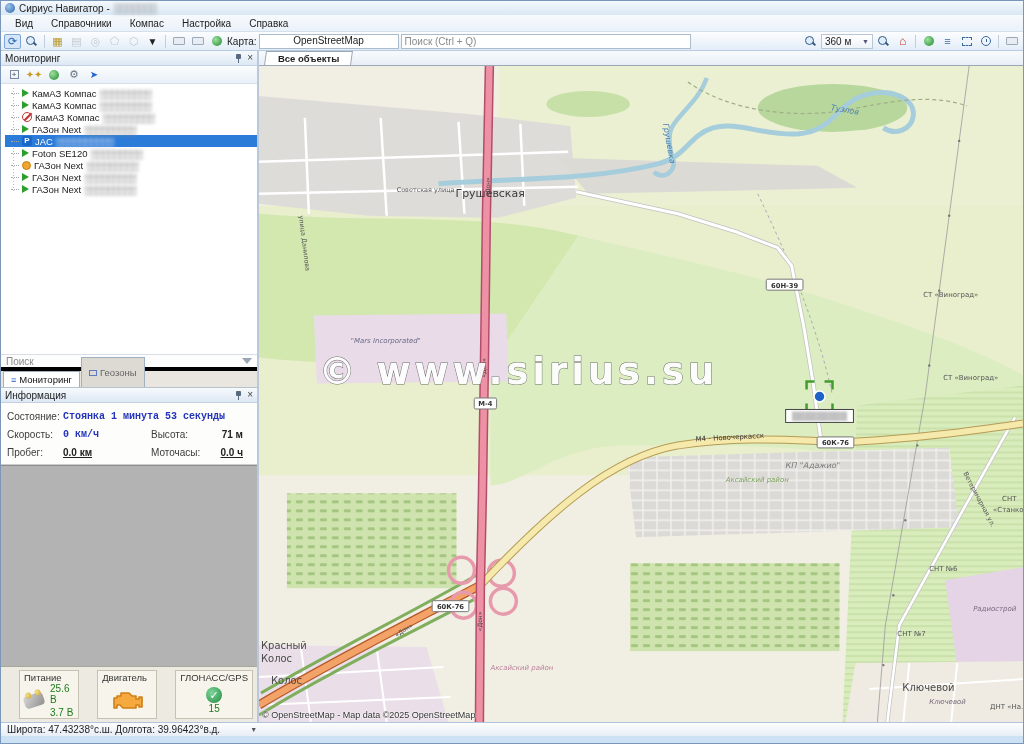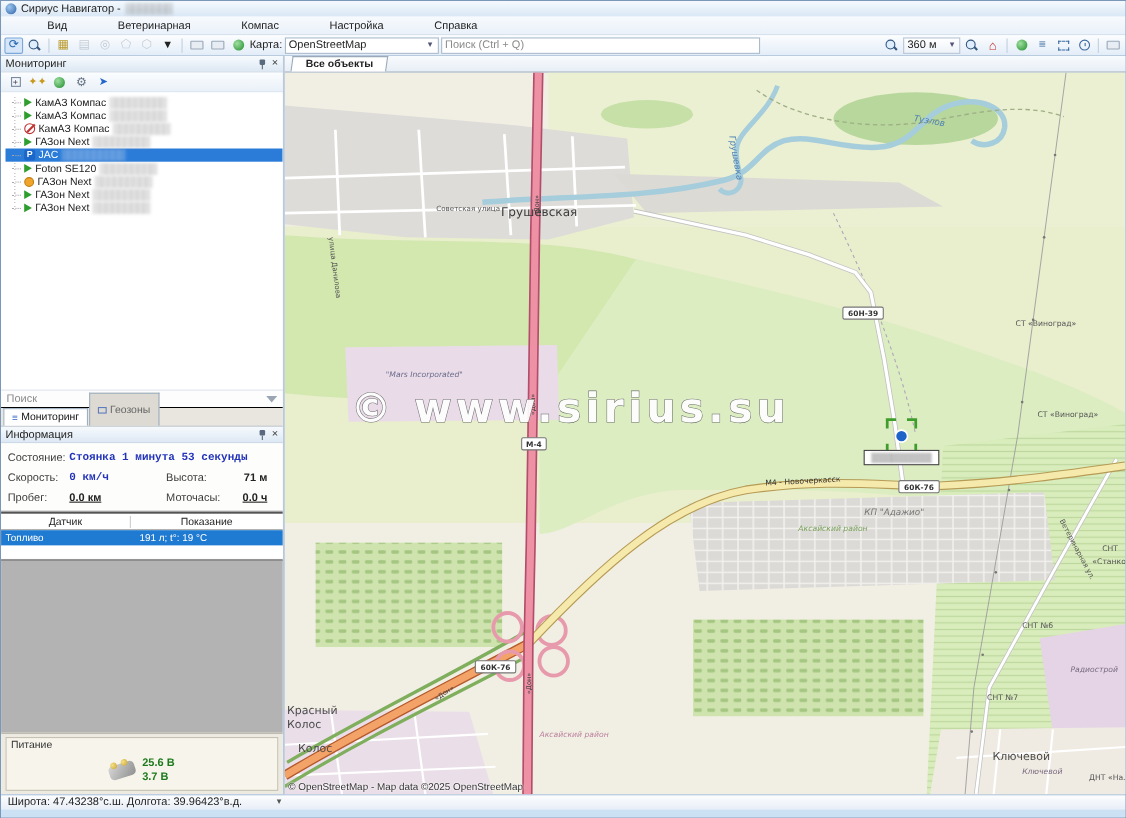--- a/index.html
+++ b/index.html
@@ -7,36 +7,36 @@
   body { font-family:"Liberation Sans","DejaVu Sans",sans-serif; font-size:10px; color:#222; background:#dbe6f3; }
   .app { width:1024px; height:744px; border:1px solid #7a96b8; display:flex; flex-direction:column; background:#eef3fa; }
 
   
   .titlebar { height:14px; display:flex; align-items:center; gap:4px; padding:0 4px;
     background:linear-gradient(#f4f9fd,#d9e7f5); font-size:10px; color:#222; }
   .appicon { width:10px; height:10px; border-radius:50%; background:radial-gradient(circle at 35% 35%, #9fc6ee,#2c62a8); }
   .blur { filter:blur(1.6px); color:#8e8e8e; letter-spacing:-1px; }
   .menubar { height:17px; display:flex; align-items:center; gap:2px; padding:0 6px;
     background:linear-gradient(#f7fafd,#eaf1f9); border-bottom:1px solid #d4e0ee; }
-  .menu-item { padding:2px 8px; font-size:10px; cursor:default;margin-left:28px; }
+  .menu-item { padding:2px 8px; font-size:10px; cursor:default; }
 
   .toolbar { height:19px; display:flex; align-items:center; padding:0 3px; gap:2px;
     background:linear-gradient(#fcfdfe,#e3edf8); border-bottom:1px solid #b9cbdf; }
   .tbtn { width:17px; height:15px; display:flex; align-items:center; justify-content:center; border:1px solid transparent; border-radius:2px; font-size:10px; }
   .tbtn.active { border-color:#7da7d8; background:#d6e6f8; }
   .tbtn.disabled { opacity:.4; }
   .tsep { width:1px; height:13px; background:#c0cfdf; margin:0 2px; }
   .mag { position:relative; width:11px; height:11px; }
   .mag::before { content:""; position:absolute; left:0; top:0; width:7px; height:7px; border:1.5px solid #33587f; border-radius:50%; background:#dfeefd; }
   .mag::after { content:""; position:absolute; left:7px; top:7px; width:4px; height:1.8px; background:#33587f; transform:rotate(45deg); }
   .glyph { font-size:11px; line-height:1; }
   .greenball { width:10px; height:10px; border-radius:50%; background:radial-gradient(circle at 35% 35%, #9fe09f,#1d8a2c); }
   .combo { height:15px; background:#fff; border:1px solid #aabbcc; display:flex; align-items:center; padding:0 3px; gap:4px; }
   .combo .arr { color:#557; font-size:7px; }
-  .map-combo { width:140px; justify-content:space-between; }
+  .map-combo { width:140px; justify-content:space-between;flex-direction:column; }
   .search-box { width:290px; color:#8a8a8a; }
   .zoom-combo { width:52px; justify-content:space-between; border-color:#b8c6d6; background:linear-gradient(#fff,#eef3f9); }
   .home-ico { color:#c23a2a; font-size:12px; line-height:1; }
   .spacer { flex:1; }
   .dash-sq { width:10px; height:9px; border:1.2px dashed #3a6aa0; }
   .clock-ico { width:10px; height:10px; border-radius:50%; border:1.5px solid #3a6aa0; position:relative; }
   .clock-ico::after { content:""; position:absolute; left:4px; top:1.5px; width:1.4px; height:3.5px; background:#3a6aa0; }
   .msg-ico { width:12px; height:8px; border:1px solid #9aa8b8; background:#e8edf3; border-radius:1px; }
 
   
@@ -65,21 +65,21 @@
   .trow.selected { background:#2b7cd9; color:#fff; }
   .trow.selected .blur { color:#cfd9ec; }
   .vicon { flex:0 0 auto; }
   .vicon.moving { width:0; height:0; border-left:7px solid #2e9e2e; border-top:4.5px solid transparent; border-bottom:4.5px solid transparent; }
   .vicon.blocked { position:relative; width:10px; height:10px; border:1.5px solid #c23333; border-radius:50%; background:#fff; }
   .vicon.blocked::after { content:""; position:absolute; left:-0.5px; top:3px; width:9.5px; height:1.5px; background:#c23333; transform:rotate(-45deg); }
   .vicon.parking { width:10px; height:10px; background:#1a66c9; border-radius:2px; color:#fff; font-weight:bold; font-size:8px; line-height:10px; text-align:center; }
   .vicon.parking::after { content:"P"; }
   .vicon.idle { width:9px; height:9px; border-radius:50%; background:#f1a42c; border:1px solid #c07f12; }
 
-  .psearch { height:17px; display:flex; align-items:center; padding:0 5px; border-top:1px solid #d8dfe8; border-bottom:1px solid #000000; color:#8a8a8a; background:#fdfdfd; }
+  .psearch { height:17px; display:flex; align-items:center; padding:0 5px; border-top:1px solid #d8dfe8; border-bottom:4px solid #000000; color:#8a8a8a; background:#fdfdfd; }
   .funnel { margin-left:auto; width:0; height:0; border-left:5px solid transparent; border-right:5px solid transparent; border-top:6px solid #9aa6b4; }
   .tabs { height:17px; display:flex; align-items:flex-end; background:#e8e6df; border-bottom:1px solid #b9c2cc; padding-left:2px; gap:1px; }
   .tab { height:30px; display:flex; align-items:center; gap:3px; padding:0 7px; font-size:9.5px;
     border:1px solid #9fb0c0; border-bottom:none; background:#dcdad2; color:#666; }
   .tab.active { background:#fff; color:#111; height:16px; }
   .tab .lic { color:#2a5fc4; font-weight:bold; font-size:9px; }
   .tab .geo { width:8px; height:6px; border:1px solid #5f7bbf; }
 
   .info { background:#fdfdfb; padding:4px 6px 3px 6px; border-bottom:1px solid #ccc; }
   .irow { display:grid; grid-template-columns:56px 88px 54px auto; align-items:center; height:18px; }
@@ -95,25 +95,25 @@
   .sthead .c1 { width:46%; border-right:1px solid #ccc; }
   .sthead .c2 { width:54%; }
   .strow { display:flex; height:14px; align-items:center; background:#1f7ad1; color:#fff; font-size:9px; }
   .strow .c1 { width:46%; padding-left:4px; }
   .strow .c2 { width:54%; padding-left:8px; }
   .stpad { height:12px; background:#fff; }
 
   .filler { flex:1; background:#b3b3b3; border-top:1px solid #8e8e8e; }
 
   .gauges { height:56px; background:#edebe1; border-top:1px solid #a9a69a; display:flex; gap:4px; padding:3px 4px; }
-  .gbox { flex:1; background:#f7f5eb; border:1px solid #c6c1b2; padding:1px 4px; display:flex; flex-direction:column; }
+  .gbox { flex:1; background:#f7f5eb; border:1px solid #c6c1b2; padding:1px 4px; display:flex; flex-direction:column;margin-left:14px; }
   .gtitle { font-size:9.5px; color:#333; }
   .gbody { flex:1; display:flex; align-items:center; justify-content:center; gap:6px; }
   .gvals { display:flex; flex-direction:column; gap:2px; align-items:flex-start; }
-  .gval { color:#1d7a1d; font-weight:bold; font-size:10px; }
+  .gval { color:#1d7a1d; font-weight:normal; font-size:10px; }
   .battery { width:24px; height:13px; background:linear-gradient(135deg,#d8d8d8,#8f8f8f); border-radius:4px; transform:rotate(-18deg); position:relative; }
   .battery::before,.battery::after { content:""; position:absolute; top:-3px; width:6px; height:6px; border-radius:50%; background:radial-gradient(circle at 35% 35%,#f4e08a,#caa22a); }
   .battery::before { left:3px; } .battery::after { left:13px; }
   .gpsico { width:16px; height:16px; border-radius:50%; background:radial-gradient(circle at 35% 35%,#7fd49a,#1f8a3c); color:#fff; font-size:11px; line-height:16px; text-align:center; }
   .gcenter { flex-direction:column; gap:0; }
 
   
   .mappane { flex:1; display:flex; flex-direction:column; min-width:0; background:#f3f6fa; }
   .maptabs { height:15px; display:flex; align-items:flex-end; padding-left:6px; background:linear-gradient(#f8fbfd,#e8eef6); border-bottom:1px solid #9aa8b8; }
   .maptab { height:14px; padding:0 12px; display:flex; align-items:center; background:#fff; border:1px solid #9aa8b8; border-bottom:none; font-size:9.5px; font-weight:bold; transform:skewX(-8deg); }
@@ -151,21 +151,21 @@
 <div class="app">
 
   <div class="titlebar">
     <span class="appicon"></span>
     <span>Сириус Навигатор -</span>
     <span class="blur">▒▒▒▒▒▒▒</span>
   </div>
 
   <div class="menubar" id="menu-bar">
       <div class="menu-item">Вид</div>
-      <div class="menu-item">Ветеринарная</div>
+      <div class="menu-item">Справочники</div>
       <div class="menu-item">Компас</div>
       <div class="menu-item">Настройка</div>
       <div class="menu-item">Справка</div>
     </div>
 
   <div class="toolbar">
     <div class="tbtn active">
         <span class="glyph" style="color:#2a6ab0">⟳</span>
       </div>
     <div class="tbtn">
@@ -347,45 +347,47 @@
           <span class="v-b" style="text-align:right;padding-right:8px">71 м</span>
         </div>
         <div class="irow">
           <span class="ilabel">Пробег:</span>
           <span class="v-u">0.0 км</span>
           <span class="ilabel">Моточасы:</span>
           <span class="v-u" style="text-align:right;padding-right:8px">0.0 ч</span>
         </div>
       </div>
 
-      <div class="stable">
-        <div class="sthead">
-          <div class="c1">Датчик</div>
-          <div class="c2">Показание</div>
-        </div>
-        <div id="sensor-rows">
-            <div class="strow">
-              <div class="c1">Топливо</div>
-              <div class="c2">191 л; t°:  19 °C</div>
-            </div>
-          </div>
-        <div class="stpad"></div>
-      </div>
 
       <div class="filler"></div>
 
       <div class="gauges">
         <div class="gbox">
           <span class="gtitle">Питание</span>
           <div class="gbody">
             <span class="battery"></span>
             <span class="gvals">
               <span class="gval">25.6 В</span>
               <span class="gval">3.7 В</span>
             </span>
+          </div>
+        </div>
+        <div class="gbox">
+          <span class="gtitle">Двигатель</span>
+          <div class="gbody">
+            <svg width="34" height="24" viewBox="0 0 34 24">
+              <path d="M7,8 h4 V5 h8 l3,3 h4 v3 h3 V9 h3 v10 h-3 v-2 h-3 v3 h-13 l-3,-3 H7 v3 H4 V10 h3 z" fill="#f6a93e" stroke="#d07f15" stroke-width="1.6" stroke-linejoin="round"></path>
+            </svg>
+          </div>
+        </div>
+        <div class="gbox">
+          <span class="gtitle">ГЛОНАСС/GPS</span>
+          <div class="gbody gcenter">
+            <span class="gpsico">✓</span>
+            <span class="gval">15</span>
           </div>
         </div>
       </div>
     </div>
 
     <div class="mappane">
       <div class="maptabs">
         <div class="maptab">
             <span>Все объекты</span>
           </div>

